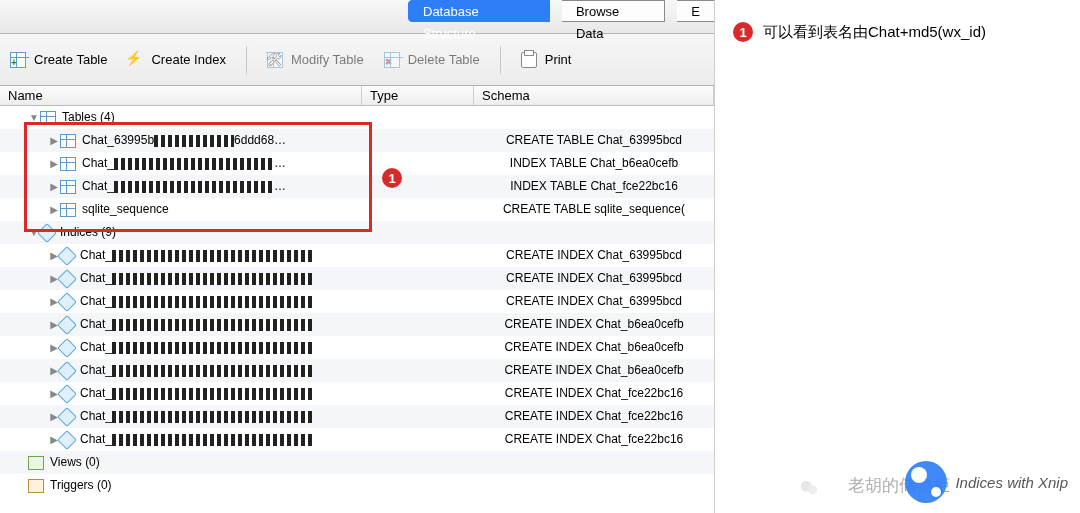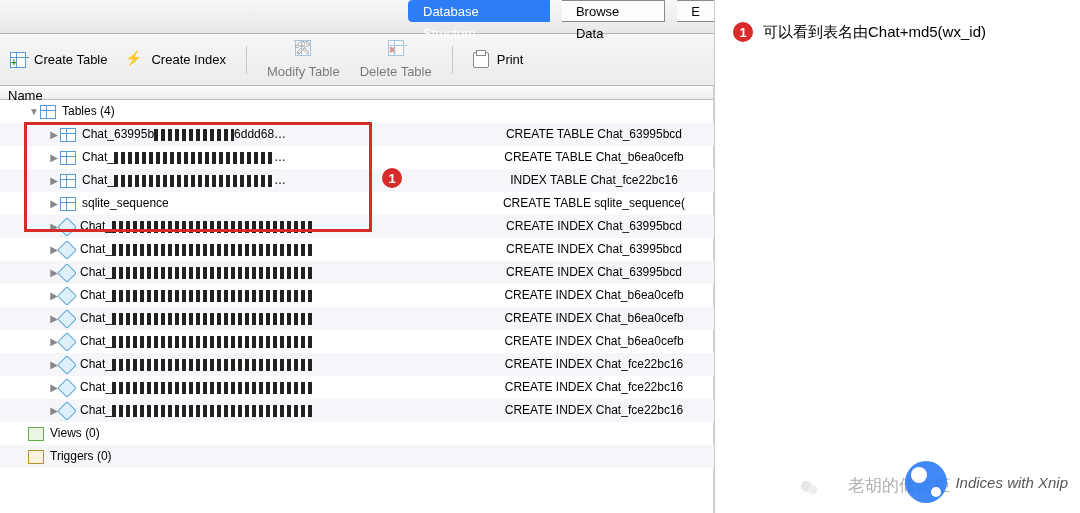--- a/index.html
+++ b/index.html
@@ -13,38 +13,38 @@
   .tabs { position: absolute; left: 408px; top: 0; height: 22px; display: flex; }
   .tab { height: 22px; line-height: 22px; padding: 0 14px; font-size: 13px; border: 1px solid #8a8a8a; background: #fdfdfd; cursor: pointer; }
   .tab + .tab { border-left: none; margin-left: 12px; }
   .tab.first { border-top-left-radius: 4px; border-bottom-left-radius: 4px; }
   .tab.active { background: #2d7df6; color: #fff; border-color: #2d7df6; }
   .tab.last { border-right: none; }
 
   
   .toolbar { height: 52px; background: linear-gradient(#f6f6f6,#ececec); border-bottom: 1px solid #b5b5b5; display: flex; align-items: center; padding: 0 10px; gap: 20px; font-size: 13px; }
   .tb-item { display: flex; align-items: center; gap: 8px; cursor: pointer; }
-  .tb-item.disabled { opacity: 0.5; cursor: default; flex-direction: column; }
+  .tb-item.disabled { opacity: 0.5; cursor: default; }
   .tb-icon { width: 16px; height: 16px; display: inline-block; position: relative; }
   .tb-sep { width: 1px; height: 28px; background: #c8c8c8; }
 
   
   .i-table { background: #fff; border: 1px solid #5b9bd5; }
   .i-table::before, .i-table::after { content:""; position:absolute; background:#5b9bd5; }
   .i-table::before { left:0; right:0; top:4px; height:1px; }
   .i-table::after { left:5px; top:0; bottom:0; width:1px; }
   .i-plus::before { content:"+"; position:absolute; right:-4px; bottom:-4px; color:#2a8a2a; font-weight:bold; font-size:10px; }
   .i-lightning::before { content:"⚡"; position:absolute; left:-2px; top:-2px; font-size:14px; color:#e7a400; }
   .i-wrench::before { content:"🛠"; position:absolute; left:-2px; top:-1px; font-size:13px; }
   .i-del::before { content:"✖"; position:absolute; right:-4px; bottom:-4px; color:#c33; font-size:9px; font-weight:bold; }
   .i-print { border:1px solid #888; background:#fff; border-radius:2px; }
   .i-print::before { content:""; position:absolute; left:2px; right:2px; top:-3px; height:4px; background:#fff; border:1px solid #888; }
 
   
-  .cols-header { height: 14px; background: linear-gradient(#fdfdfd,#ededed); border-bottom: 1px solid #bdbdbd; display: flex; font-size: 13px; flex-direction: column; }
+  .cols-header { height: 20px; background: linear-gradient(#fdfdfd,#ededed); border-bottom: 1px solid #bdbdbd; display: flex; font-size: 13px; }
   .col-h { padding: 2px 8px; border-right: 1px solid #d0d0d0; }
   .col-name { flex: 0 0 362px; }
   .col-type { flex: 0 0 112px; }
   .col-schema { flex: 1; }
 
   
   .tree { position: relative; font-size: 12px; line-height: 23px; text-align: center; }
   .row { display: flex; align-items: center; height: 23px; white-space: nowrap; }
   .row:nth-child(even) { background: #f4f6f9; }
   .arrow { width: 12px; text-align: center; color: #888; font-size: 10px; display:inline-block; }
@@ -154,21 +154,21 @@
       <div class="row">
         <div class="name-cell">
           <span class="ind2"></span>
           <span class="arrow right"></span>
           <span class="ic ic-table"></span>
           <span>Chat_</span>
           <span class="blur-chunk" style="width: 160px;"></span>
           <span>…</span>
         </div>
         <div class="type-cell"></div>
-        <div class="schema-cell">CREATE TABLE Chat_b6ea0cefb</div>
+        <div class="schema-cell">INDEX TABLE Chat_b6ea0cefb</div>
       </div>
       <div class="row">
         <div class="name-cell">
           <span class="ind2"></span>
           <span class="arrow right"></span>
           <span class="ic ic-table"></span>
           <span>Chat_</span>
           <span class="blur-chunk" style="width: 160px;"></span>
           <span>…</span>
         </div>
@@ -177,20 +177,30 @@
       </div>
       <div class="row">
         <div class="name-cell">
           <span class="ind2"></span>
           <span class="arrow right"></span>
           <span class="ic ic-table"></span>
           <span>sqlite_sequence</span>
         </div>
         <div class="type-cell"></div>
         <div class="schema-cell">CREATE TABLE sqlite_sequence(</div>
+      </div>
+      <div class="row">
+        <div class="name-cell">
+          <span class="ind1"></span>
+          <span class="arrow down"></span>
+          <span class="ic ic-tag"></span>
+          <span>Indices (9)</span>
+        </div>
+        <div class="type-cell"></div>
+        <div class="schema-cell"></div>
       </div>
       <div class="row">
         <div class="name-cell">
           <span class="ind2"></span>
           <span class="arrow right"></span>
           <span class="ic ic-tag"></span>
           <span>Chat_</span>
           <span class="blur-chunk" style="width: 200px;"></span>
         </div>
         <div class="type-cell"></div>

